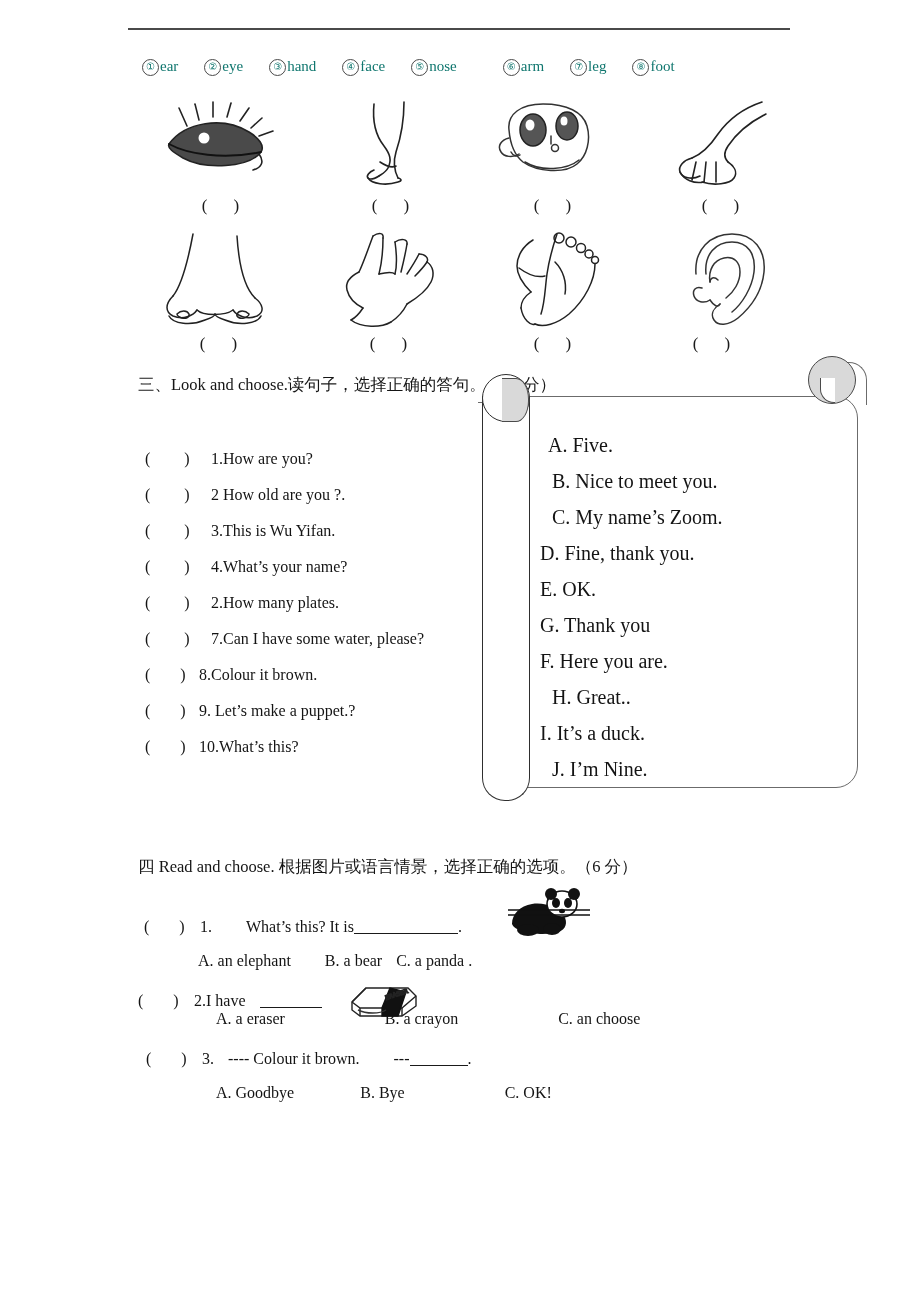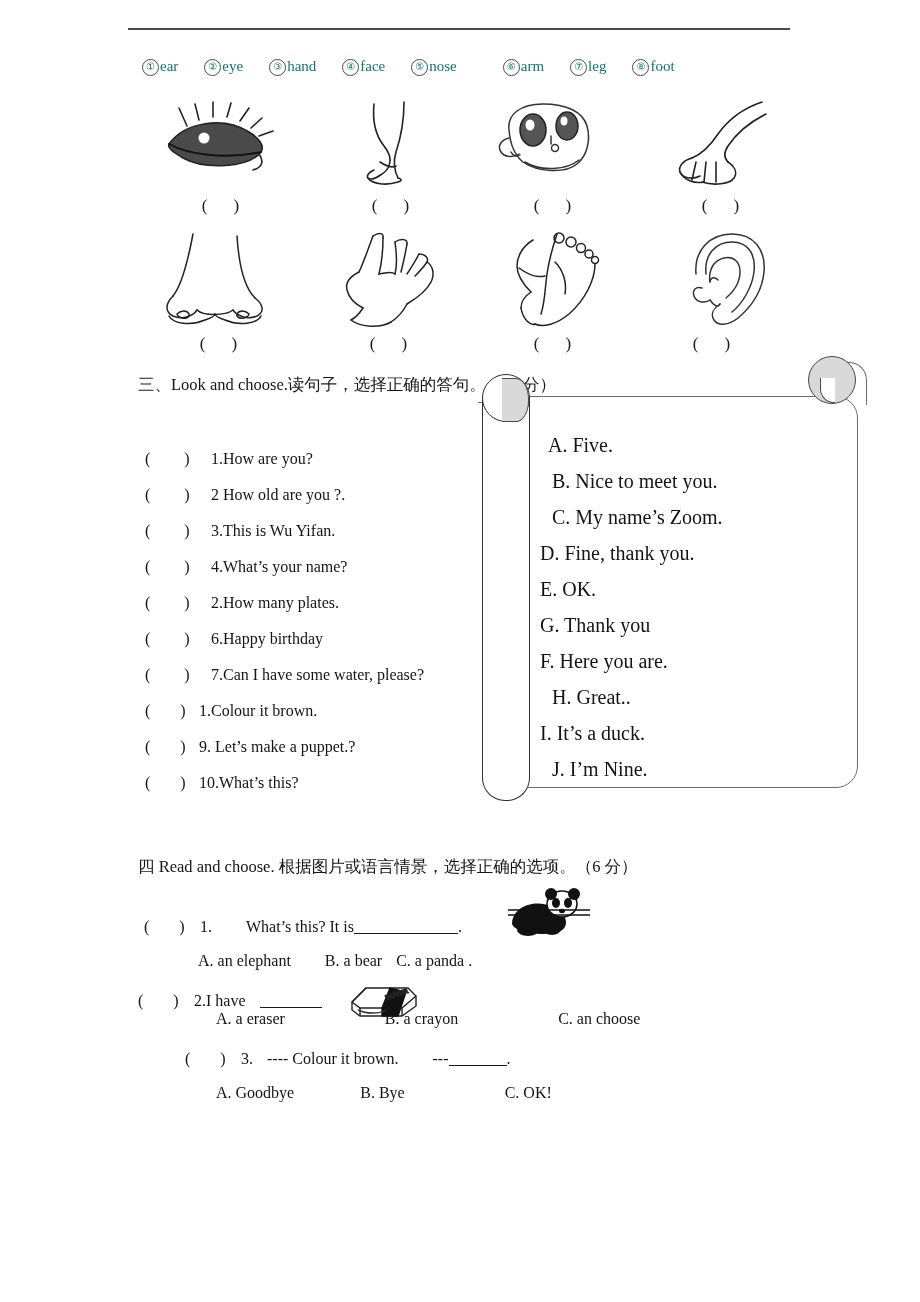--- a/index.html
+++ b/index.html
@@ -424,23 +424,22 @@
   </div>
 
   <div class="sec-head" id="sec3-head">三、Look and choose.读句子，选择正确的答句。（10 分）</div>
 
   <div class="q-list">
     <div class="q-row"><span class="q-paren">(<span class="gap"></span>)</span><span class="q-text">1.How are you?</span></div>
     <div class="q-row"><span class="q-paren">(<span class="gap"></span>)</span><span class="q-text">2 How old are you ?.</span></div>
     <div class="q-row"><span class="q-paren">(<span class="gap"></span>)</span><span class="q-text">3.This is Wu Yifan.</span></div>
     <div class="q-row"><span class="q-paren">(<span class="gap"></span>)</span><span class="q-text">4.What’s your name?</span></div>
     <div class="q-row"><span class="q-paren">(<span class="gap"></span>)</span><span class="q-text">2.How many plates.</span></div>
-    <div class="q-row"><span class="q-paren">(<span class="gap"></span>)</span><span class="q-text">6.Happy birthday</span></div>
     <div class="q-row"><span class="q-paren">(<span class="gap"></span>)</span><span class="q-text">7.Can I have some water, please?</span></div>
-    <div class="q-row tight"><span class="q-paren">(<span class="gap"></span>)</span><span class="q-text">1.Colour   it brown.</span></div>
+    <div class="q-row tight"><span class="q-paren">(<span class="gap"></span>)</span><span class="q-text">8.Colour   it brown.</span></div>
     <div class="q-row tight"><span class="q-paren">(<span class="gap"></span>)</span><span class="q-text">9. Let’s make a puppet.?</span></div>
     <div class="q-row tight"><span class="q-paren">(<span class="gap"></span>)</span><span class="q-text">10.What’s this?</span></div>
   </div>
 
   <div class="scroll">
     <div class="scroll-back"></div>
     <div class="scroll-back-line"></div>
     <div class="scroll-sheet"></div>
     <div class="curl-tr"></div>
     <div class="curl-tr-notch"></div>
@@ -504,21 +503,21 @@
             <path d="M12,34 C20,38 34,38 40,34" stroke="#333"></path>
             <text x="40" y="24" font-family="DejaVu Sans, sans-serif" font-size="6" fill="#fff" transform="rotate(-18 40 24)">ERASER</text>
           </g>
         </svg>
       </span>
     </div>
     <div class="s4-opts" style="margin-left:78px; margin-bottom:22px;">
       <span>A. a   eraser</span><span class="sp-xl"></span><span>B. a crayon</span><span class="sp-xl"></span><span>C. an choose</span>
     </div>
 
-    <div class="s4-q" style="margin-bottom:16px;margin-left:39px;">
+    <div class="s4-q" style="margin-bottom:16px;">
       <span class="s4-paren" style="margin-left:8px;">(<span class="gap"></span>)</span><span>3.</span><span class="sp-s"></span><span>---- Colour it brown.</span><span class="sp-m"></span><span>---</span><span class="ul-blank" style="width:58px;"></span><span>.</span>
     </div>
     <div class="s4-opts" style="margin-left:78px;">
       <span>A. Goodbye</span><span class="sp-l"></span><span>B. Bye</span><span class="sp-xl"></span><span>C. OK!</span>
     </div>
 
   </div>
 
 </div>
 

